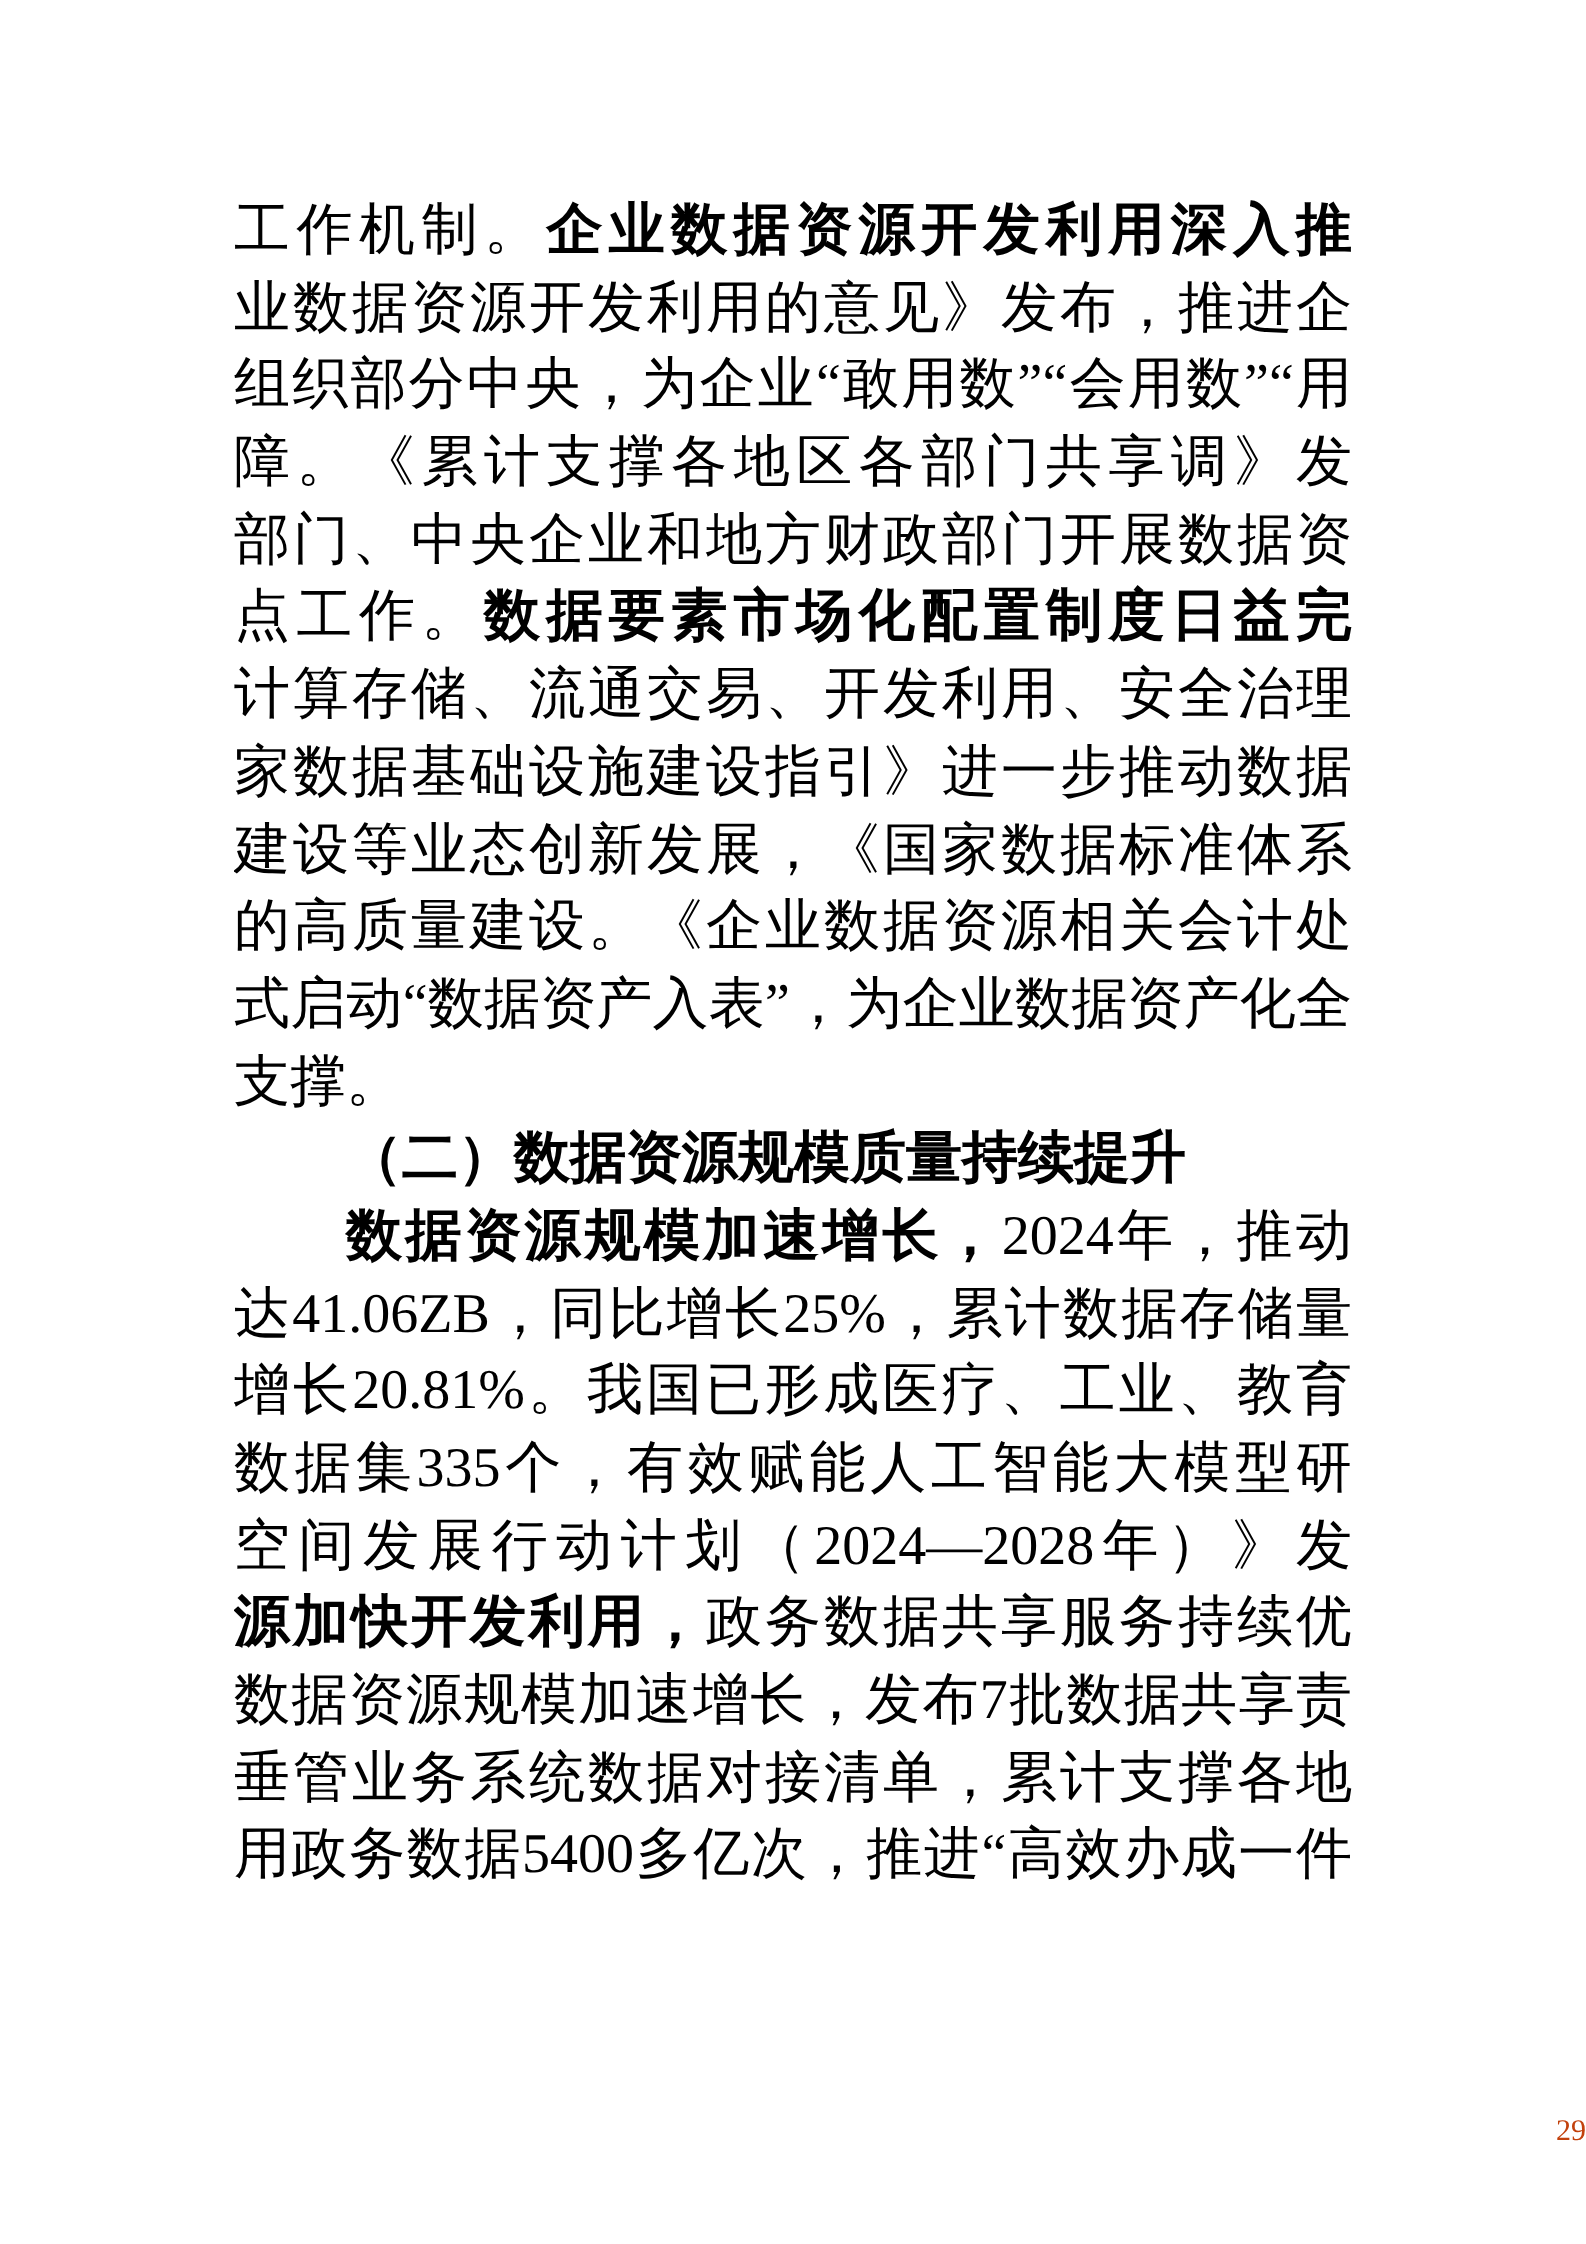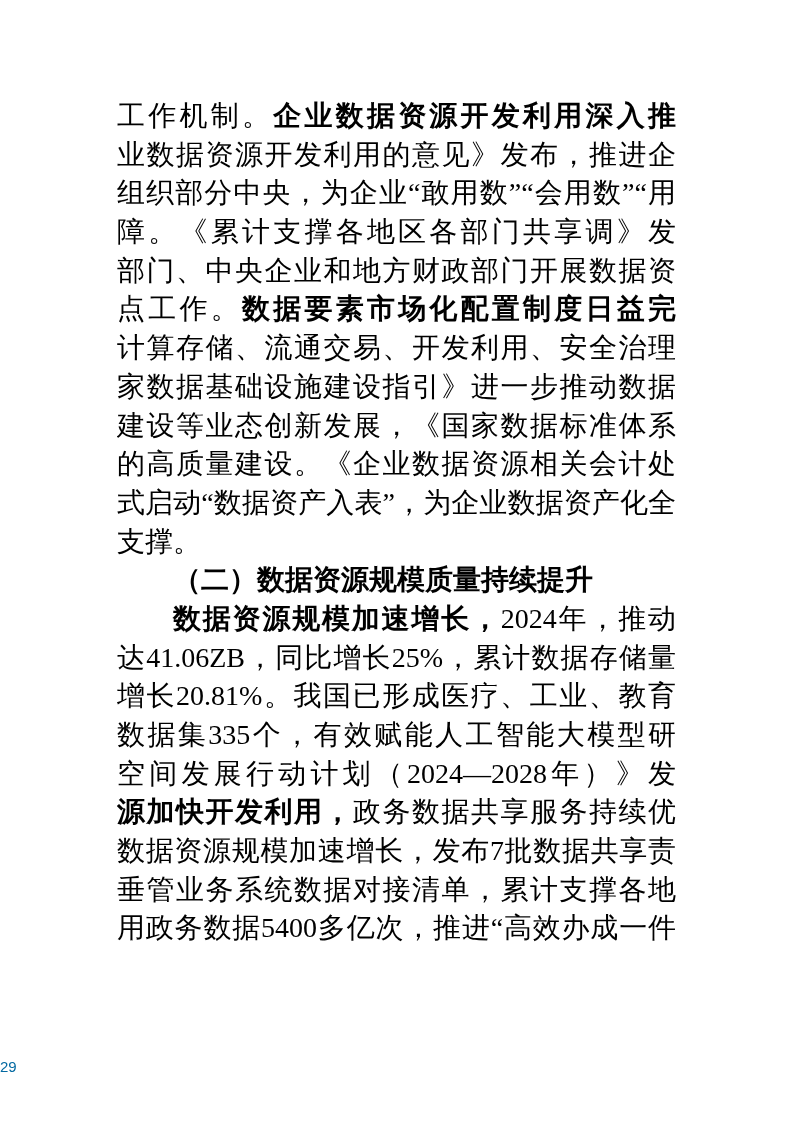--- a/index.html
+++ b/index.html
@@ -38,24 +38,24 @@
   .line.indent {
     text-indent: 2em;
   }
   .seg { font-weight: normal; }
   .seg.b { font-weight: bold; }
   .page-number {
     position: absolute;
     top: 1058px;
     left: 0;
     width: 100%;
-    text-align: left;
+    text-align: right;
     font-size: 15px;
-    font-family: Liberation Sans, sans-serif;
-    color: #0369a1;
+    font-family: Liberation Serif, serif;
+    color: #c2410c;
   }
 </style>
 </head>
 <body>
 
 <div class="page">
   <div class="content" id="content">
       <div>
         <div class="line"><span class="seg">工作机制。</span><span class="seg b">企业数据资源开发利用深入推进</span><span class="seg">，《关于促进企</span></div>
         <div class="line"><span class="seg">业数据资源开发利用的意见》发布，推进企业数据资源开发</span></div>

